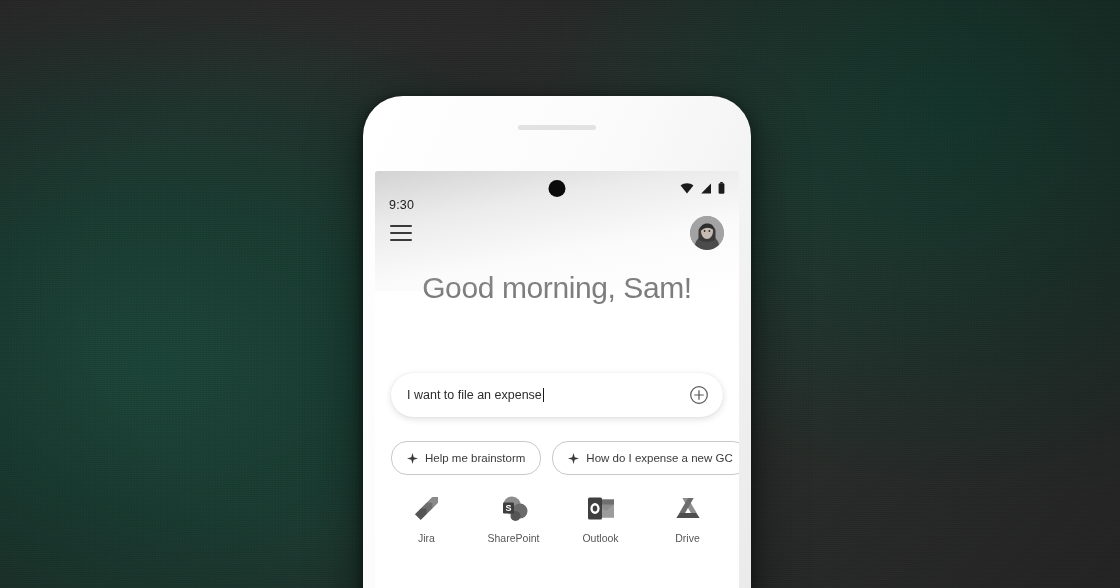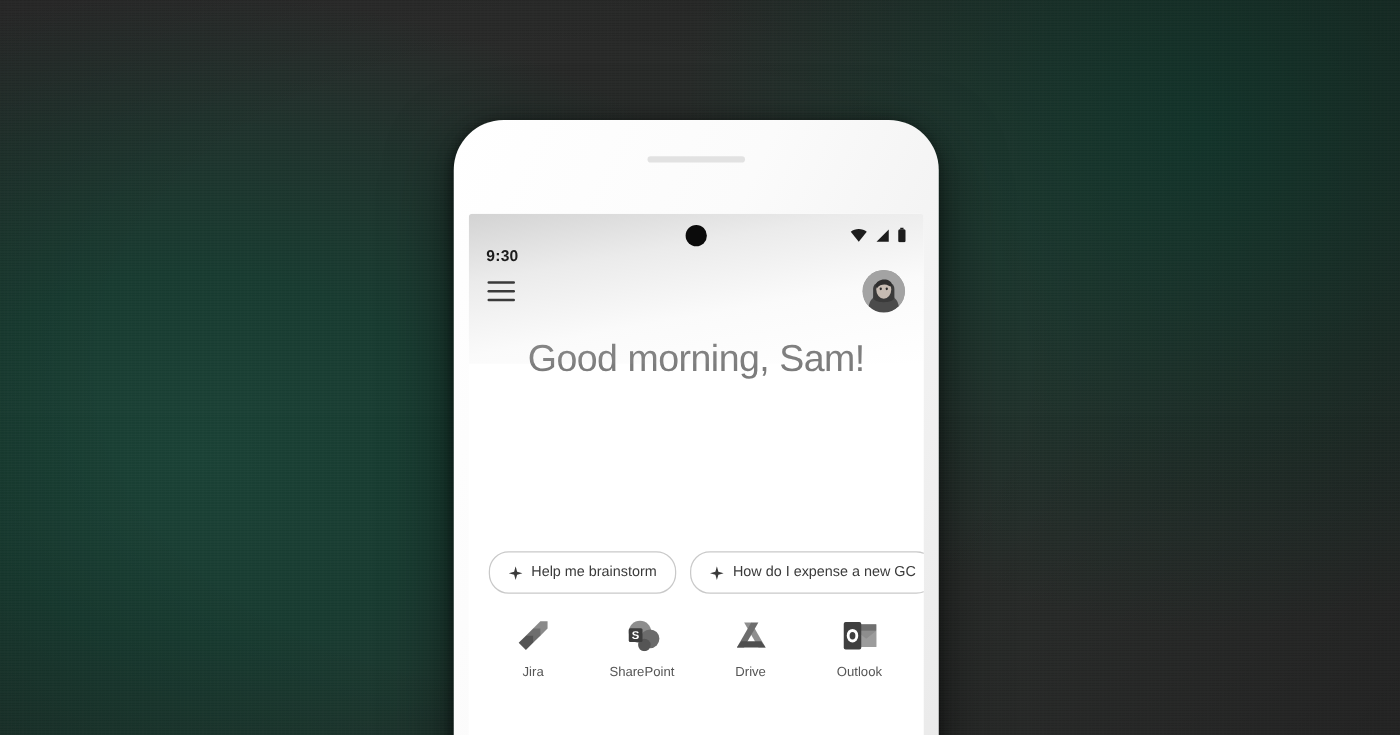--- a/index.html
+++ b/index.html
@@ -94,21 +94,21 @@
     left: 0; top: 0;
     width: 100%;
     height: 34px;
     display: flex;
     align-items: center;
     padding: 0 14px;
     z-index: 6;
   }
   #status-time {
     font-size: 12.5px;
-    font-weight: bold;
+    font-weight: normal;
     color: #1c1c1c;
     letter-spacing: 0.2px;
     margin-top: 33px;
   }
   #status-spacer { flex: 1; }
   #camera-dot {
     position: absolute;
     left: 50%;
     top: 9px;
     transform: translateX(-50%);
@@ -312,20 +312,30 @@
               <path d="M10.5 13 C10.5 6 23.5 6 23.5 12 C23.5 14 22 13 21 12.5 C18 11 14 11.5 11.5 14.5 Z" fill="#2e2e2e"></path>
               <ellipse cx="14.6" cy="15" rx="0.9" ry="1.1" fill="#2a2a2a"></ellipse>
               <ellipse cx="19.4" cy="15" rx="0.9" ry="1.1" fill="#2a2a2a"></ellipse>
             </g>
           </svg>
         </div>
       </div>
 
       <div id="greeting">Good morning, Sam!</div>
 
+      <div id="searchbar">
+        <div id="search-text-wrap">
+          <span title="Ask anything">I want to file an expense</span>
+          <span id="caret"></span>
+        </div>
+        <svg id="plus-btn" viewBox="0 0 20 20">
+          <circle cx="10" cy="10" r="8.3" fill="none" stroke="#565656" stroke-width="1.2"></circle>
+          <path d="M10 5.7 L10 14.3 M5.7 10 L14.3 10" stroke="#565656" stroke-width="1.2" stroke-linecap="round"></path>
+        </svg>
+      </div>
 
       <div id="chips">
         <div class="chip">
           <svg class="spark" width="11" height="11" viewBox="0 0 11 11">
             <path d="M5.5 0 L6.7 4.3 L11 5.5 L6.7 6.7 L5.5 11 L4.3 6.7 L0 5.5 L4.3 4.3 Z" fill="#3a3a3a"></path>
           </svg>
           <span>Help me brainstorm</span>
         </div>
         <div class="chip">
           <svg class="spark" width="11" height="11" viewBox="0 0 11 11">
@@ -353,44 +363,44 @@
           <div class="app-ico">
             <svg width="28" height="26" viewBox="0 0 28 26">
               <circle cx="12" cy="10.5" r="9" fill="#8d8d8d"></circle>
               <circle cx="20" cy="16" r="7.5" fill="#6b6b6b"></circle>
               <circle cx="15.5" cy="21" r="5" fill="#555555"></circle>
               <rect x="3" y="7.5" width="11" height="11" rx="1.2" fill="#3d3d3d"></rect>
               <text x="8.5" y="16" font-family="Liberation Sans, sans-serif" font-size="9" font-weight="bold" fill="#ffffff" text-anchor="middle">S</text>
             </svg>
           </div>
           <div class="app-label">SharePoint</div>
-        </div>
-
-        <div class="app">
-          <div class="app-ico">
-            <svg width="28" height="25" viewBox="0 0 28 25">
-              <path d="M14 2 L25.5 22 L19.8 22 L8.3 2 Z" fill="#8f8f8f"></path>
-              <path d="M14 2 L2.5 22 L8.2 22 L19.7 2 Z" fill="#6d6d6d"></path>
-              <path d="M6 17 L22 17 L25.5 22 L2.5 22 Z" fill="#4f4f4f"></path>
-            </svg>
-          </div>
-          <div class="app-label">Drive</div>
         </div>
 
         <div class="app">
           <div class="app-ico">
             <svg width="28" height="25" viewBox="0 0 28 25">
               <rect x="11" y="3.5" width="16" height="18" fill="#8d8d8d"></rect>
               <rect x="11" y="3.5" width="16" height="5" fill="#6f6f6f"></rect>
               <path d="M11 8.5 L19 15 L27 8.5 L27 21.5 L11 21.5 Z" fill="#9c9c9c"></path>
               <rect x="1" y="1.5" width="14" height="22" rx="1.5" fill="#3f3f3f"></rect>
               <ellipse cx="8" cy="12.5" rx="4.6" ry="5.4" fill="#ffffff"></ellipse>
               <ellipse cx="8" cy="12.5" rx="2.3" ry="3" fill="#3f3f3f"></ellipse>
             </svg>
           </div>
           <div class="app-label">Outlook</div>
         </div>
 
+        <div class="app">
+          <div class="app-ico">
+            <svg width="28" height="25" viewBox="0 0 28 25">
+              <path d="M14 2 L25.5 22 L19.8 22 L8.3 2 Z" fill="#8f8f8f"></path>
+              <path d="M14 2 L2.5 22 L8.2 22 L19.7 2 Z" fill="#6d6d6d"></path>
+              <path d="M6 17 L22 17 L25.5 22 L2.5 22 Z" fill="#4f4f4f"></path>
+            </svg>
+          </div>
+          <div class="app-label">Drive</div>
+        </div>
+
       </div>
 
     </div>
   </div>
 </div>
 
 </body></html>

